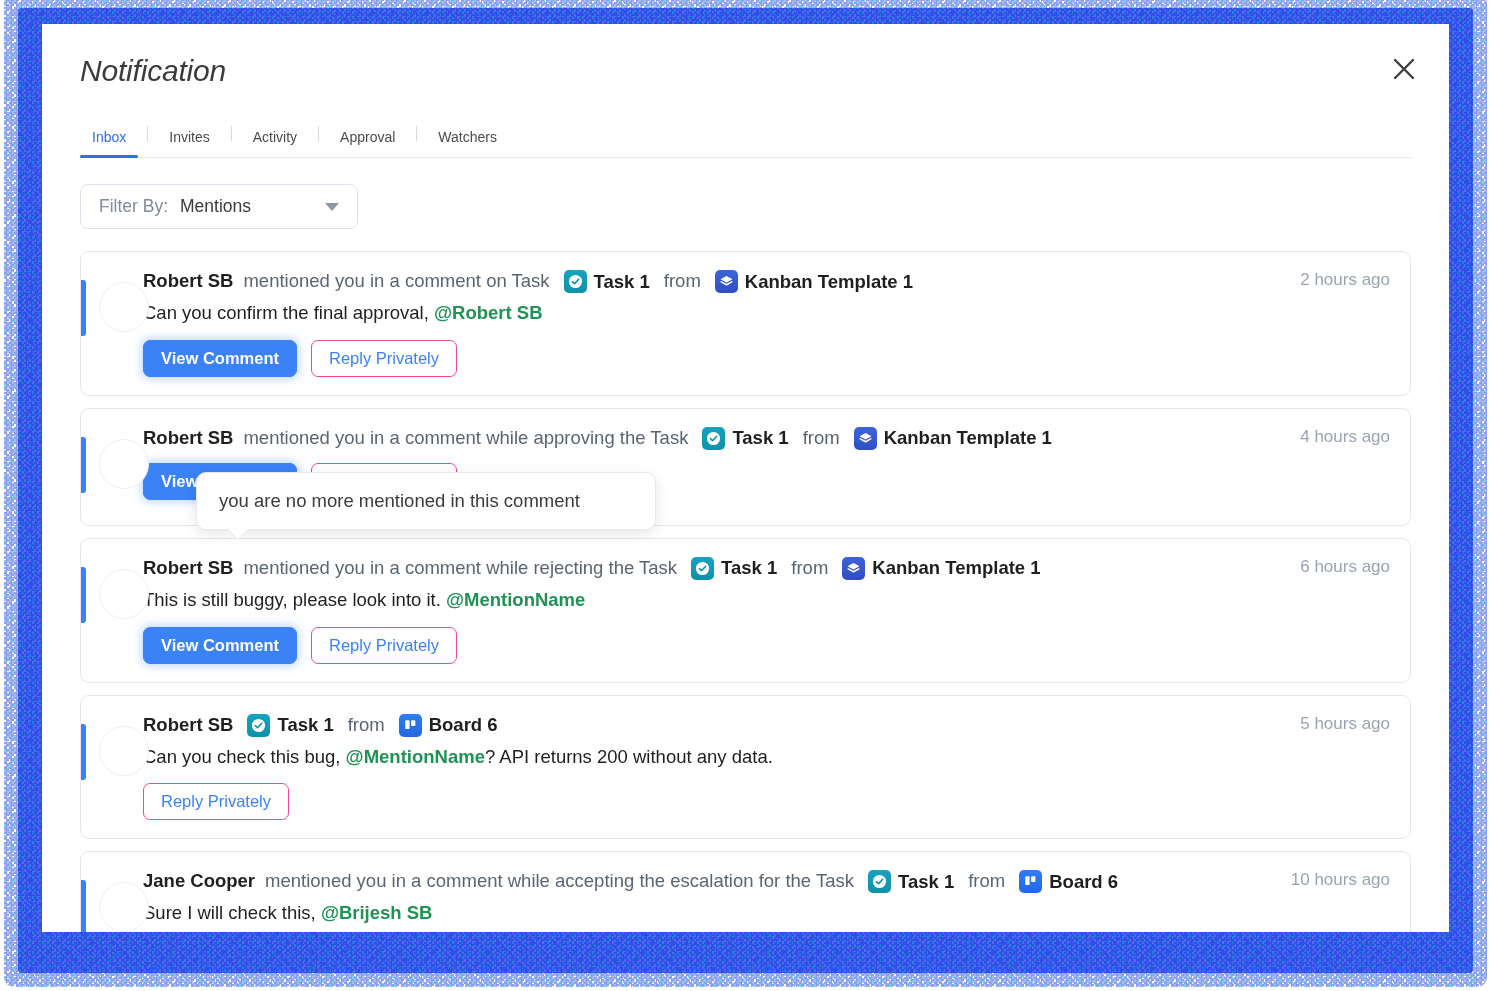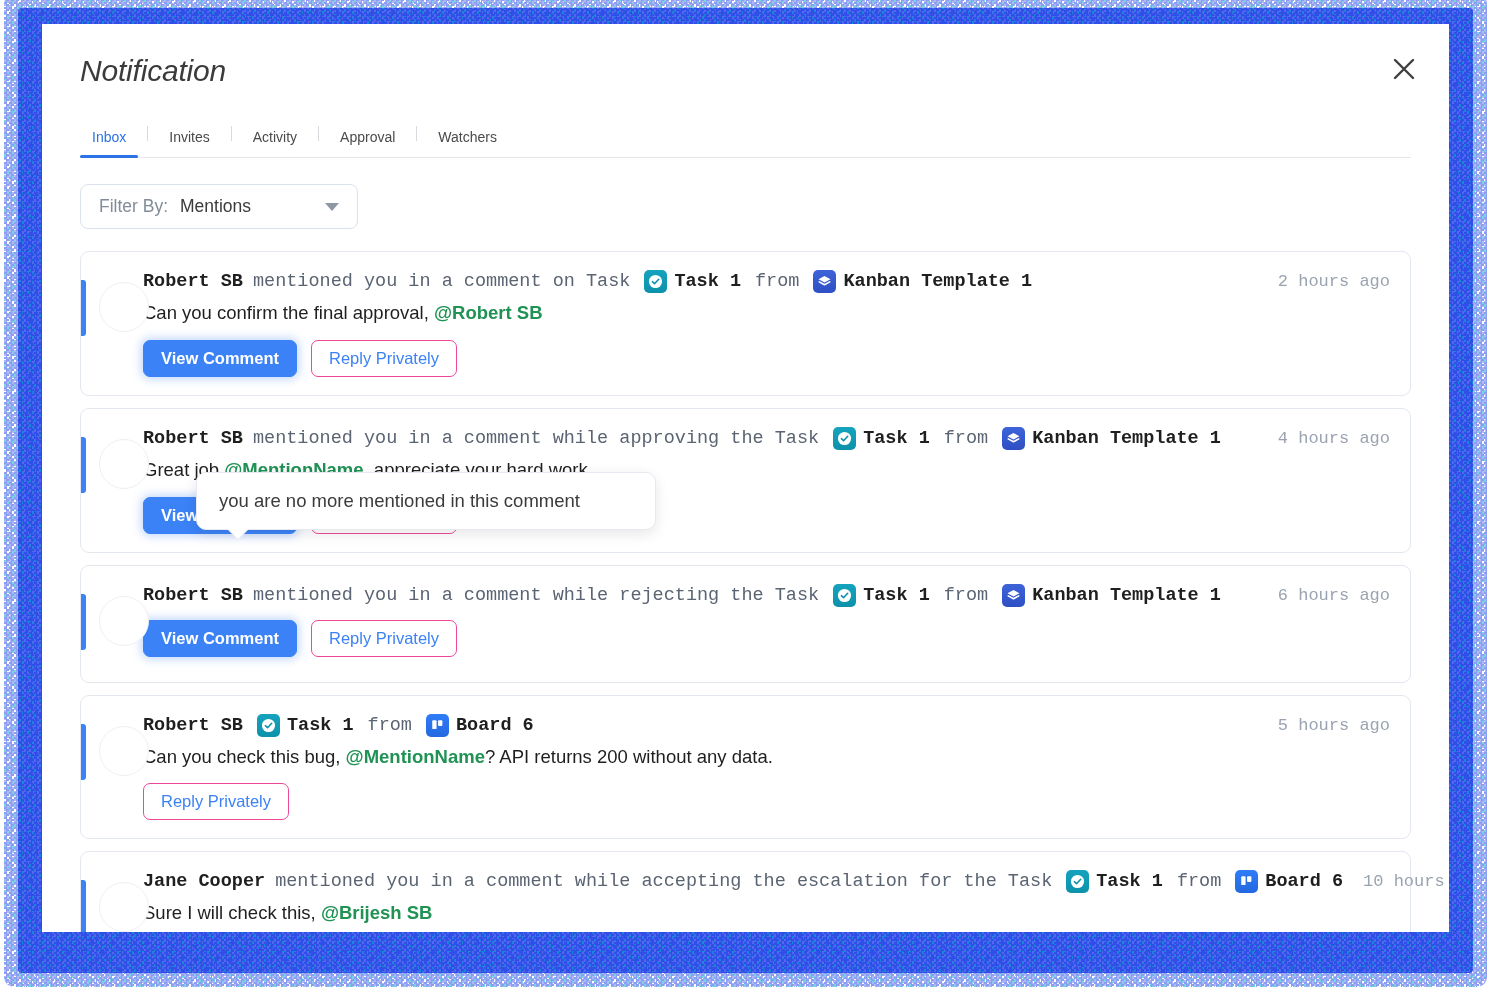--- a/index.html
+++ b/index.html
@@ -176,23 +176,21 @@
     top: 30px;
     width: 50px;
     height: 50px;
     border-radius: 50%;
     border: 1px solid #eceff3;
     background: #fff;
   }
 
   .card-top {
     display: flex;
-    align-items: center;
     flex-wrap: nowrap;
-    font-family: Liberation Mono, monospace;
   }
   .actor {
     font-size: 18.5px;
     color: #1f1f1f;
     font-weight: 600;
     white-space: nowrap;
   }
   .action {
     font-size: 18.5px;
     color: #5b6472;
@@ -396,21 +394,20 @@
               <span class="icon-sq icon-kanban">
                 <svg width="15" height="15" viewBox="0 0 16 16">
                   <path d="M8 2.2 L14.4 5.6 L8 9 L1.6 5.6 Z" fill="#ffffff"></path>
                   <path d="M2.4 8.4 L8 11.4 L13.6 8.4" stroke="#ffffff" stroke-width="1.7" fill="none" stroke-linecap="round" stroke-linejoin="round"></path>
                 </svg>
               </span>
               <span class="chip-label">Kanban Template 1</span>
             </span>
             <span class="timestamp">4 hours ago</span>
           </div>
-          <div class="comment"><span>Great job </span><span class="mention">@MentionName</span><span>, appreciate your hard work.</span></div>
           <div class="btn-row">
             <button class="btn btn-primary">View Comment</button>
             <button class="btn btn-secondary">Reply Privately</button>
           </div>
         </div>
         <div class="card">
           <div class="card-accent"></div>
           <div class="avatar"></div>
           <div class="card-top">
             <span class="actor">Robert SB</span>
@@ -429,20 +426,21 @@
               <span class="icon-sq icon-kanban">
                 <svg width="15" height="15" viewBox="0 0 16 16">
                   <path d="M8 2.2 L14.4 5.6 L8 9 L1.6 5.6 Z" fill="#ffffff"></path>
                   <path d="M2.4 8.4 L8 11.4 L13.6 8.4" stroke="#ffffff" stroke-width="1.7" fill="none" stroke-linecap="round" stroke-linejoin="round"></path>
                 </svg>
               </span>
               <span class="chip-label">Kanban Template 1</span>
             </span>
             <span class="timestamp">6 hours ago</span>
           </div>
+          <div class="comment"><span>This is still buggy, please look into it. </span><span class="mention">@MentionName</span><span></span></div>
           <div class="btn-row">
             <button class="btn btn-primary">View Comment</button>
             <button class="btn btn-secondary">Reply Privately</button>
           </div>
         </div>
         <div class="card">
           <div class="card-accent"></div>
           <div class="avatar"></div>
           <div class="card-top">
             <span class="actor">Robert SB</span>

